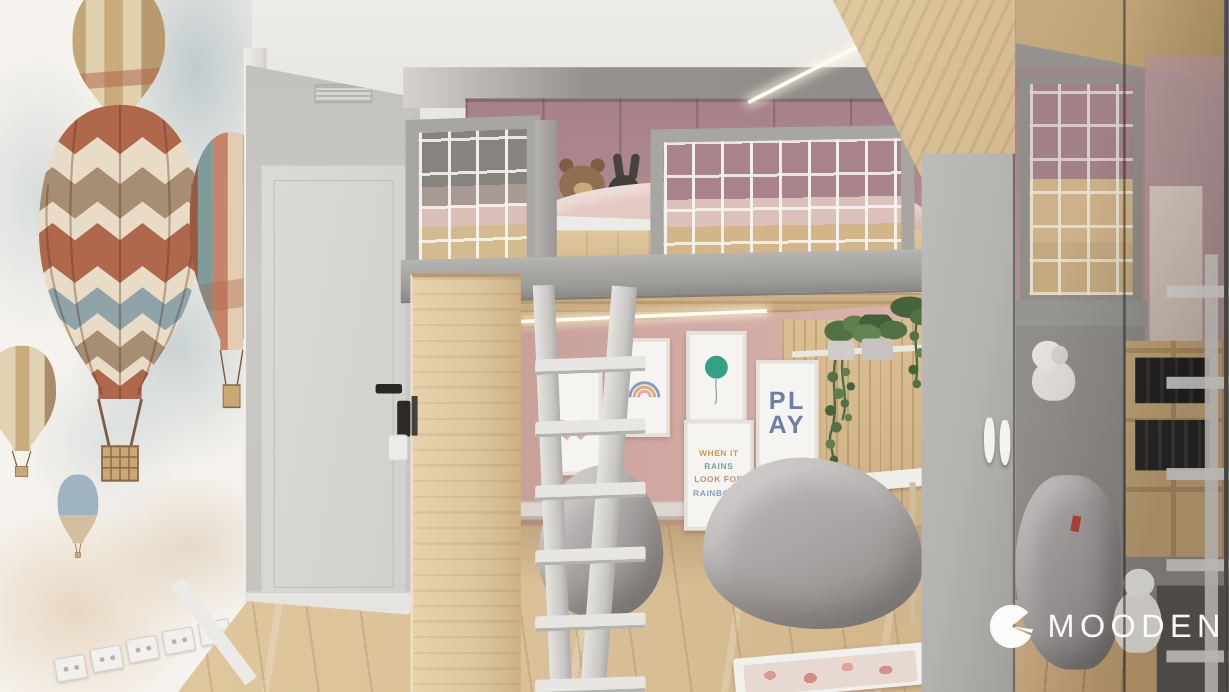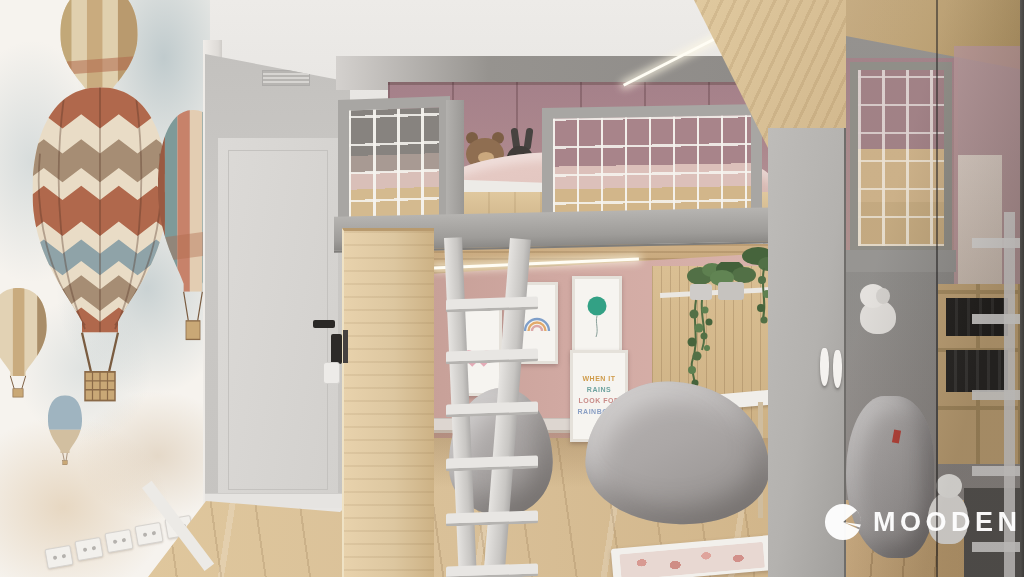--- a/index.html
+++ b/index.html
@@ -221,21 +221,21 @@
   .m-rung{left:126px;width:52px;height:10px;background:#d5d3d0;opacity:.92;}
   .mr1{top:238px;} .mr2{top:314px;} .mr3{top:390px;} .mr4{top:466px;} .mr5{top:542px;}
   .m-seam{left:90px;top:0;width:2px;height:577px;background:rgba(24,22,21,.55);}
   .m-edge{left:174px;top:0;width:4px;height:577px;background:linear-gradient(90deg,#5a5855,#43413f);}
   .m-glass{left:0;top:0;width:178px;height:577px;
     background:linear-gradient(105deg, rgba(255,255,255,.07) 0 30%, rgba(30,28,26,.16) 70%);}
 
   
   .logo{left:824px;top:498px;width:198px;height:48px;display:flex;align-items:center;gap:11px;opacity:.96;}
   .logo svg{position:static;flex:0 0 auto;}
-  .logo-text{position:static;color:var(--logo,#fff);font-size:27px;letter-spacing:4.5px;font-weight:700;}
+  .logo-text{position:static;color:var(--logo,#fff);font-size:27px;letter-spacing:4.5px;font-weight:400;}
 </style>
 </head>
 <body>
 
 <div class="scene">
 
   <div class="ceiling"></div>
 
   <div class="mural">
     <svg class="bal-topleft" viewBox="0 0 100 190" preserveAspectRatio="none">
@@ -398,20 +398,24 @@
       <svg width="22" height="48" viewBox="0 0 22 48" style="position:static">
         <circle cx="11" cy="11" r="9.5" fill="#33a185"></circle>
         <path d="M11,21 C9,28 13,34 10,42" stroke="#8aa09a" fill="none" stroke-width="1"></path>
       </svg>
     </div>
     <div class="poster p-quote">
       <div class="qline">WHEN IT</div>
       <div class="qline">RAINS</div>
       <div class="qline">LOOK FOR</div>
       <div class="qline">RAINBOWS</div>
+    </div>
+    <div class="poster p-play">
+      <div class="pline">PL</div>
+      <div class="pline">AY</div>
     </div>
 
     <svg class="plant-main" width="92" height="140" viewBox="0 0 92 140">
       <ellipse cx="14" cy="14" rx="13" ry="9" fill="#527046"></ellipse>
       <ellipse cx="26" cy="8" rx="10" ry="7" fill="#5e8050"></ellipse>
       <ellipse cx="44" cy="7" rx="14" ry="9" fill="#42603a"></ellipse>
       <ellipse cx="58" cy="13" rx="12" ry="8" fill="#527046"></ellipse>
       <ellipse cx="36" cy="16" rx="12" ry="8" fill="#618453"></ellipse>
       <rect x="4" y="22" width="22" height="16" rx="3" fill="#cfccc9"></rect>
       <rect x="32" y="20" width="26" height="18" rx="3" fill="#c6c3bf"></rect>

